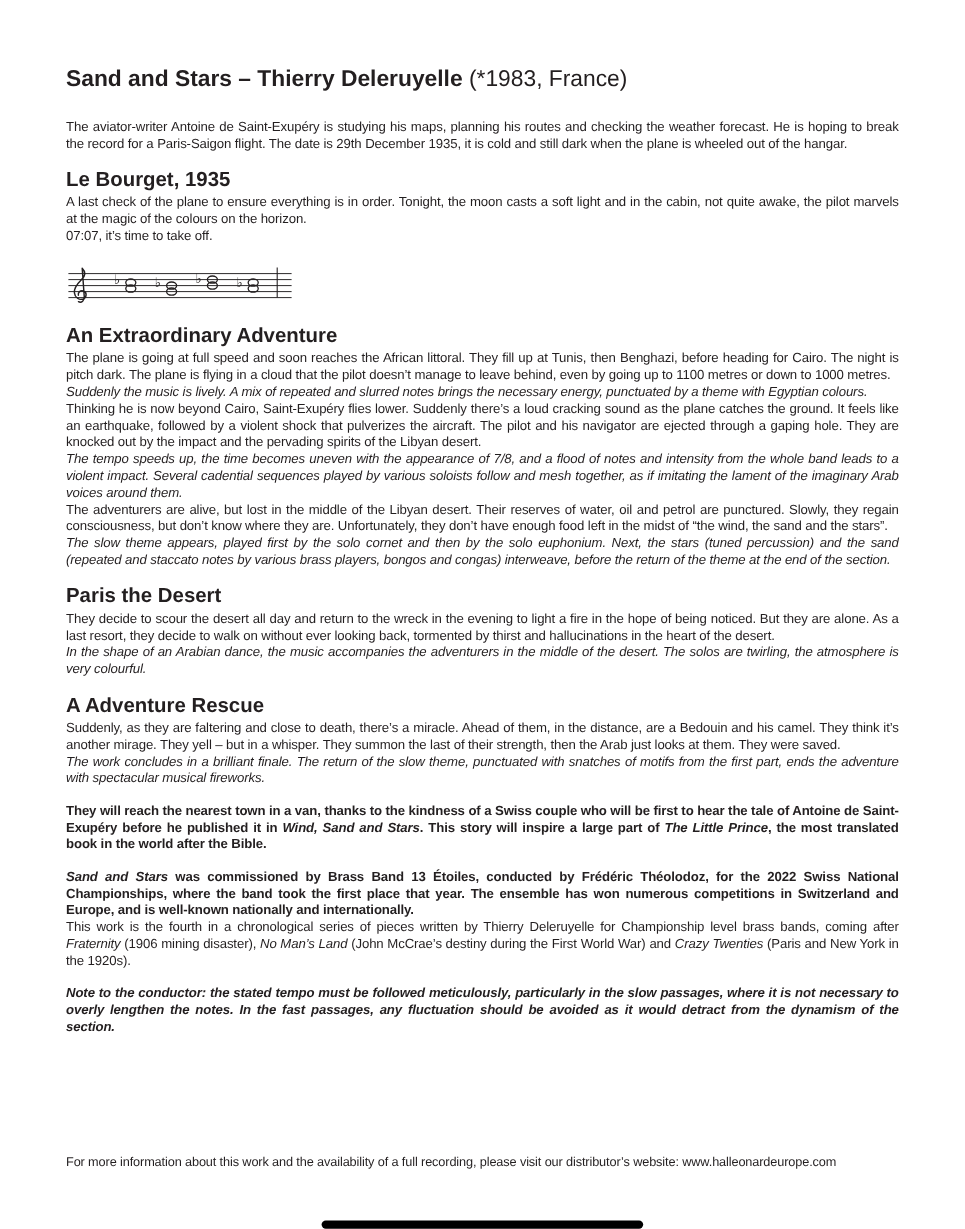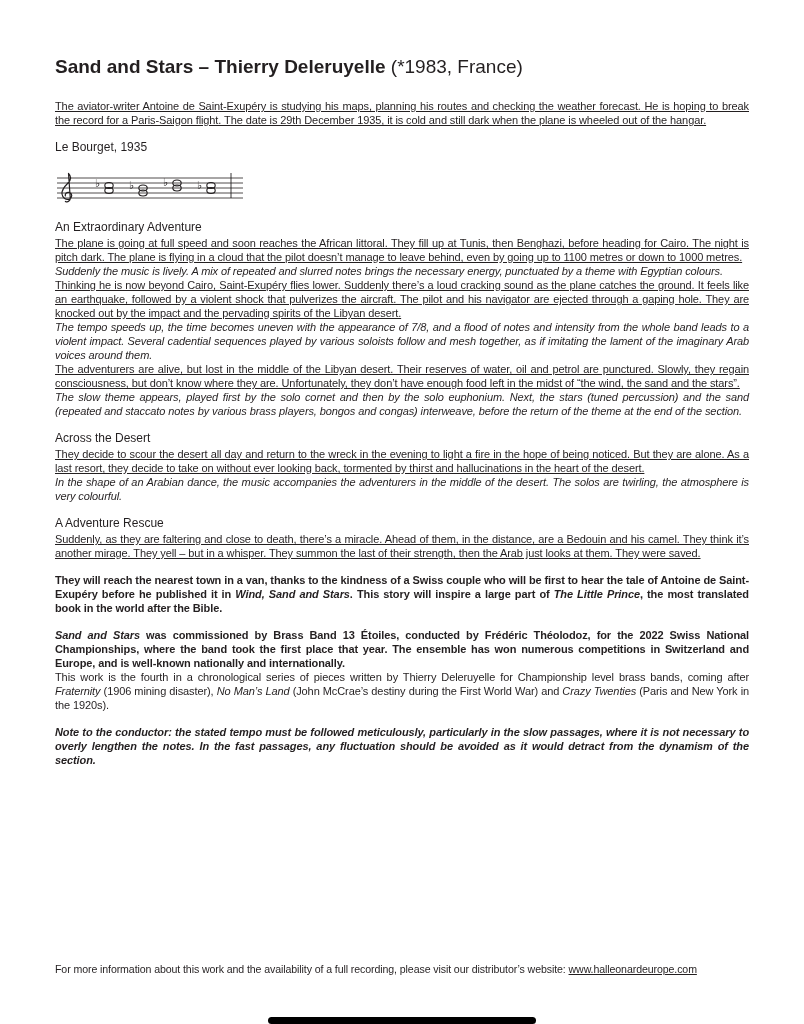--- a/index.html
+++ b/index.html
@@ -10,57 +10,59 @@
   .page{
     position:absolute;inset:0;
     padding:56px 55px 13px 55px;box-sizing:border-box;border-radius:25px;
   }
   h1{
     font-size:19px;font-weight:normal;margin:0 0 21px 0;letter-spacing:0;
   }
   h1 .t-bold{font-weight:bold;}
   .body-p{
     font-size:11px;line-height:14px;letter-spacing:-0.1px;
-    margin:0;text-align:justify;white-space:pre-line;text-decoration:underline;
+    margin:0;text-align:justify;white-space:pre-line;
   }
   .note-p{
     font-size:11px;line-height:14px;letter-spacing:-0.1px;
     margin:0;text-align:justify;font-style:italic;white-space:pre-line;
   }
   h2{
-    font-size:12px;font-weight:normal;margin:13px 0 2px 0;
+    font-size:17px;font-weight:bold;margin:13px 0 2px 0;
   }
   .intro-gap{margin-bottom:13px;}
   .music-wrap{margin:16px 0 14px 0;height:36px;}
   .runs-p{
     font-size:11px;line-height:14px;letter-spacing:-0.1px;
     margin:0;text-align:justify;
   }
   .para-gap{margin-top:13px;font-weight:bold;}
   .footer{
     position:absolute;left:55px;top:963px;width:694px;
     font-size:10.6px;letter-spacing:-0.1px;
   }
-  .footer a{color:#231f20;text-decoration:underline;cursor:pointer;text-align:center;}
+  .footer a{color:#231f20;cursor:pointer;text-align:center;}
   .bottom-bar{
     position:absolute;left:268px;top:1017px;width:268px;height:7px;
     background:#000;border-radius:3.5px;
   }
 </style>
 </head>
 <body>
 
 <div class="page">
 
   <h1><span class="t-bold">Sand and Stars – Thierry Deleruyelle</span><span> (*1983, France)</span></h1>
 
   <p class="body-p intro-gap">The aviator-writer Antoine de Saint-Exupéry is studying his maps, planning his routes and checking the weather forecast. He is hoping to break the record for a Paris-Saigon flight. The date is 29th December 1935, it is cold and still dark when the plane is wheeled out of the hangar.</p>
 
   <section>
     <h2>Le Bourget, 1935</h2>
+    <p class="body-p">A last check of the plane to ensure everything is in order. Tonight, the moon casts a soft light and in the cabin, not quite awake, the pilot marvels at the magic of the colours on the horizon.
+07:07, it’s time to take off.</p>
   </section>
 
   <div class="music-wrap">
     <svg width="190" height="36" viewBox="0 0 190 36">
 
       <line x1="2" y1="8" x2="188" y2="8" stroke="#231f20" stroke-width="0.8"></line>
       <line x1="2" y1="13" x2="188" y2="13" stroke="#231f20" stroke-width="0.8"></line>
       <line x1="2" y1="18" x2="188" y2="18" stroke="#231f20" stroke-width="0.8"></line>
       <line x1="2" y1="23" x2="188" y2="23" stroke="#231f20" stroke-width="0.8"></line>
       <line x1="2" y1="28" x2="188" y2="28" stroke="#231f20" stroke-width="0.8"></line>
@@ -93,28 +95,29 @@
     <p class="body-p">Thinking he is now beyond Cairo, Saint-Exupéry flies lower. Suddenly there’s a loud cracking sound as the plane catches the ground. It feels like an earthquake, followed by a violent shock that pulverizes the aircraft. The pilot and his navigator are ejected through a gaping hole. They are knocked out by the impact and the pervading spirits of the Libyan desert.</p>
     <p class="note-p">The tempo speeds up, the time becomes uneven with the appearance of 7/8, and a flood of notes and intensity from the whole band leads to a violent impact. Several cadential sequences played by various soloists follow and mesh together, as if imitating the lament of the imaginary Arab voices around them.</p>
   </section>
 
   <section>
     <p class="body-p">The adventurers are alive, but lost in the middle of the Libyan desert. Their reserves of water, oil and petrol are punctured. Slowly, they regain consciousness, but don’t know where they are. Unfortunately, they don’t have enough food left in the midst of “the wind, the sand and the stars”.</p>
     <p class="note-p">The slow theme appears, played first by the solo cornet and then by the solo euphonium. Next, the stars (tuned percussion) and the sand (repeated and staccato notes by various brass players, bongos and congas) interweave, before the return of the theme at the end of the section.</p>
   </section>
 
   <section>
-    <h2>Across the Desert</h2>
-    <p class="body-p">They decide to scour the desert all day and return to the wreck in the evening to light a fire in the hope of being noticed. But they are alone. As a last resort, they decide to take on without ever looking back, tormented by thirst and hallucinations in the heart of the desert.</p>
+    <h2>Paris the Desert</h2>
+    <p class="body-p">They decide to scour the desert all day and return to the wreck in the evening to light a fire in the hope of being noticed. But they are alone. As a last resort, they decide to walk on without ever looking back, tormented by thirst and hallucinations in the heart of the desert.</p>
     <p class="note-p">In the shape of an Arabian dance, the music accompanies the adventurers in the middle of the desert. The solos are twirling, the atmosphere is very colourful.</p>
   </section>
 
   <section>
     <h2>A Adventure Rescue</h2>
     <p class="body-p">Suddenly, as they are faltering and close to death, there’s a miracle. Ahead of them, in the distance, are a Bedouin and his camel. They think it’s another mirage. They yell – but in a whisper. They summon the last of their strength, then the Arab just looks at them. They were saved.</p>
+    <p class="note-p">The work concludes in a brilliant finale. The return of the slow theme, punctuated with snatches of motifs from the first part, ends the adventure with spectacular musical fireworks.</p>
   </section>
 
   <p class="runs-p para-gap"><span>They will reach the nearest town in a van, thanks to the kindness of a Swiss couple who will be first to hear the tale of Antoine de Saint-Exupéry before he published it in </span><span style="font-style: italic;">Wind, Sand and Stars</span><span>. This story will inspire a large part of </span><span style="font-style: italic;">The Little Prince</span><span>, the most translated book in the world after the Bible.</span></p>
 
   <p class="runs-p para-gap"><span style="font-style: italic;">Sand and Stars</span><span> was commissioned by Brass Band 13 Étoiles, conducted by Frédéric Théolodoz, for the 2022 Swiss National Championships, where the band took the first place that year. The ensemble has won numerous competitions in Switzerland and Europe, and is well-known nationally and internationally.</span></p>
   <p class="runs-p"><span>This work is the fourth in a chronological series of pieces written by Thierry Deleruyelle for Championship level brass bands, coming after </span><span style="font-style: italic;">Fraternity</span><span> (1906 mining disaster), </span><span style="font-style: italic;">No Man’s Land</span><span> (John McCrae’s destiny during the First World War) and </span><span style="font-style: italic;">Crazy Twenties</span><span> (Paris and New York in the 1920s).</span></p>
 
   <p class="note-p para-gap">Note to the conductor: the stated tempo must be followed meticulously, particularly in the slow passages, where it is not necessary to overly lengthen the notes. In the fast passages, any fluctuation should be avoided as it would detract from the dynamism of the section.</p>
 
 </div>

